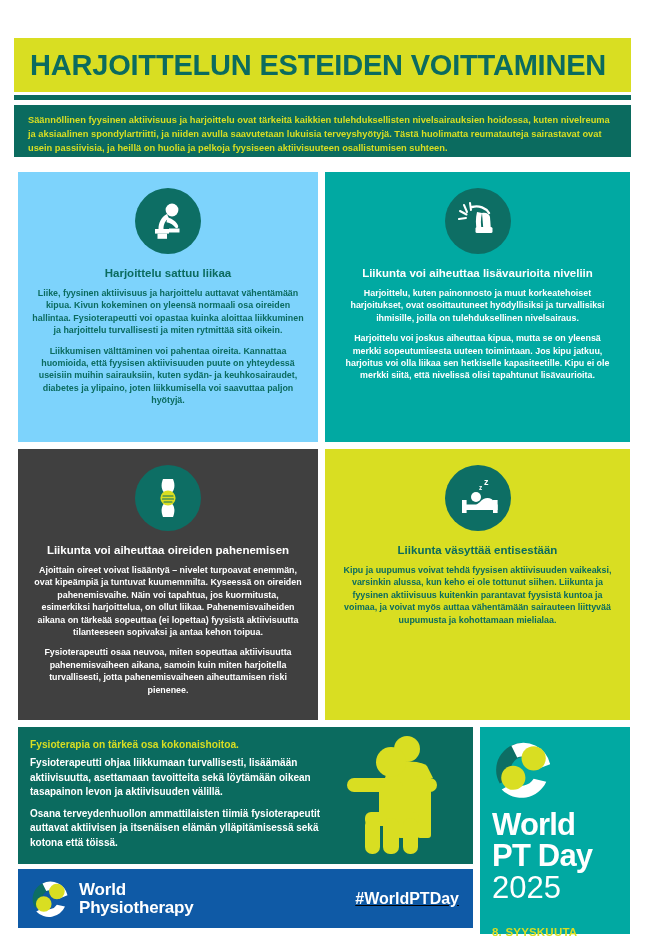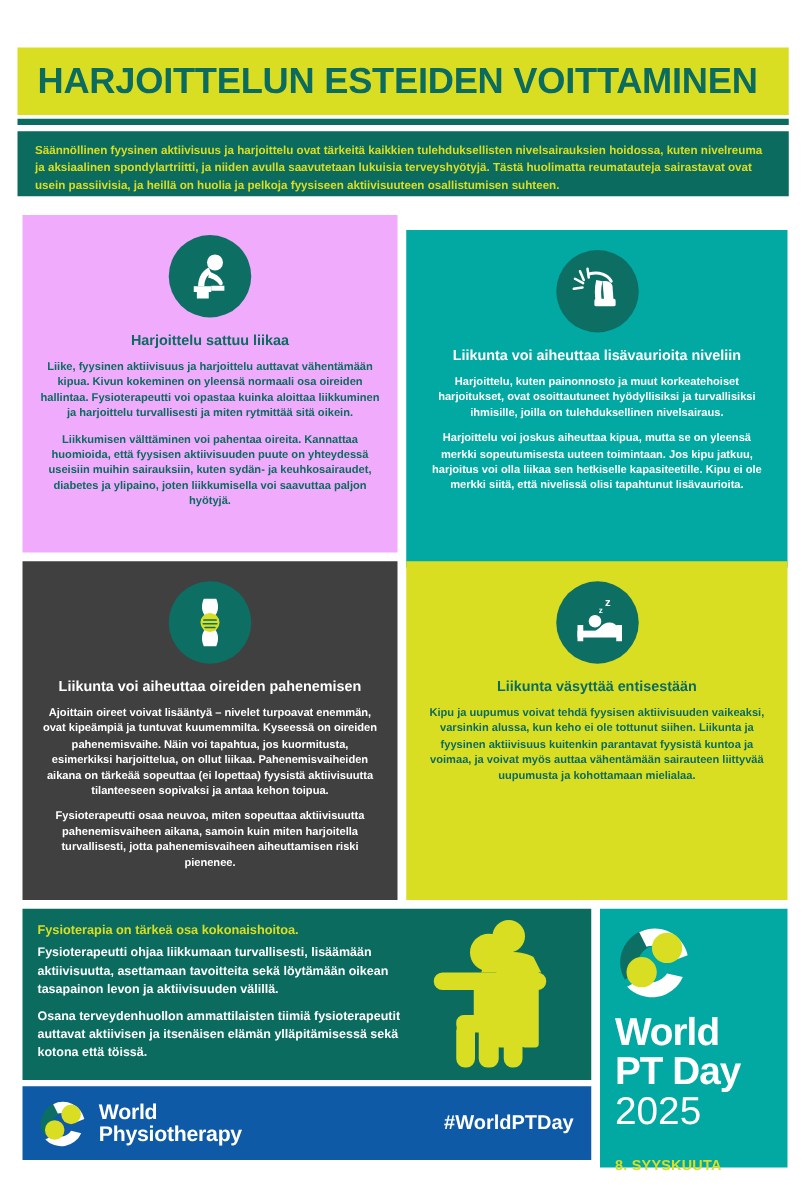--- a/index.html
+++ b/index.html
@@ -45,22 +45,22 @@
   }
 
   
   .grid{position:absolute; left:18px; top:172px; width:612px; height:548px;}
   .card{
     position:absolute;
     box-sizing:border-box;
     padding:16px 14px 10px 14px;
     text-align:center;
   }
-  .card.c1{left:0;   top:0;   width:300px; height:270px; background:#f0abfc;}
-  .card.c2{left:307px; top:12px; width:305px; height:270px; background:#01a9a2;}
+  .card.c1{left:0;   top:0;   width:300px; height:270px; background:#7dd3fc;}
+  .card.c2{left:307px; top:0; width:305px; height:270px; background:#01a9a2;}
   .card.c3{left:0;   top:277px; width:300px; height:271px; background:#404040;}
   .card.c4{left:307px; top:277px; width:305px; height:271px; background:#d9de22;}
 
   .icon-circle{
     width:66px;height:66px;border-radius:50%;
     background:#0d6e64;
     margin:0 auto 12px auto;
     display:flex;align-items:center;justify-content:center;
   }
   .card.c2 .icon-circle,.card.c3 .icon-circle{background:#0d6e64;}
@@ -133,21 +133,21 @@
     position:absolute; left:18px; top:869px; width:455px; height:59px;
     background:#0f5aa6;
     box-sizing:border-box;
     display:flex; align-items:center;
   }
   .footer .logo-mark{width:40px;height:40px;margin:0 9px 0 12px;}
   .footer .wordmark{
     color:#ffffff;font-weight:bold;font-size:17px;line-height:18px;letter-spacing:-0.2px;
   }
   .footer .right{
-    margin-left:auto; margin-right:14px; text-align:left;
+    margin-left:auto; margin-right:14px; text-align:left;text-decoration:underline;
   }
   .footer .hashtag{
     color:#ffffff;font-weight:bold;font-size:16px;line-height:19px;letter-spacing:0px;
   }
   .footer .url{
     color:#ffffff;font-size:12.5px;line-height:17px;letter-spacing:0.1px;
   }
 </style>
 </head>
 <body>

